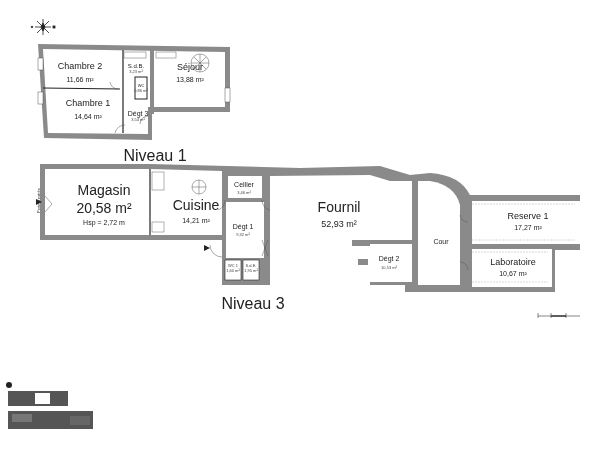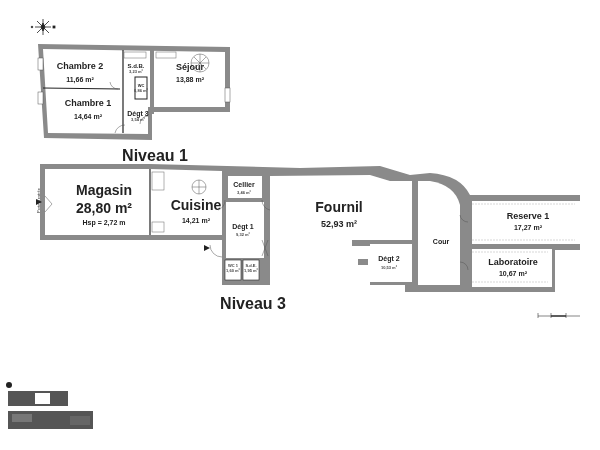--- a/index.html
+++ b/index.html
@@ -1,18 +1,18 @@
 <!DOCTYPE html>
 <html><head>
 <meta charset="utf-8">
 <style>
   html, body { margin: 0; padding: 0; background: #ffffff; }
   body { width: 600px; height: 450px; position: relative; overflow: hidden; font-family: "Liberation Sans", sans-serif; color: #222; }
   #plan { position: absolute; left: 0; top: 0; }
-  .lbl { position: absolute; white-space: nowrap; text-align: center; transform: translate(-50%, -50%); color: #222; font-weight: bold; }
+  .lbl { position: absolute; white-space: nowrap; text-align: center; transform: translate(-50%, -50%); color: #222; }
   .room-name { font-size: 9px; }
   .room-name.lg { font-size: 14px; }
   .room-area { font-size: 7px; }
   .room-area.sm { font-size: 4px; color: #444; }
   .room-name.sm { font-size: 6px; }
   .level { font-size: 16px; }
   .porte { position: absolute; left: 26px; top: 198px; font-size: 4px; transform: rotate(-90deg); transform-origin: center; white-space: nowrap; color: #333; }
 </style>
 </head>
 <body>
@@ -153,21 +153,21 @@
   <div class="room-name sm" style="font-size:7px;">Dégt 3</div>
   <div class="room-area sm">3,54 m²</div>
 </div>
 <div class="lbl" style="left:190px;top:72px;">
   <div class="room-name">Séjour</div>
   <div class="room-area" style="margin-top:4px;">13,88 m²</div>
 </div>
 
 <div class="lbl" style="left:104px;top:204px;">
   <div class="room-name lg">Magasin</div>
-  <div class="room-name lg" style="margin-top:2px;">28,80 m²</div>
+  <div class="room-name lg" style="margin-top:2px;">20,58 m²</div>
   <div class="room-area" style="margin-top:3px;">Hsp = 2,72 m</div>
 </div>
 <div class="lbl" style="left:196px;top:210px;">
   <div class="room-name lg">Cuisine</div>
   <div class="room-area" style="margin-top:4px;">14,21 m²</div>
 </div>
 <div class="lbl" style="left:244px;top:188px;">
   <div class="room-name sm" style="font-size:7px;">Cellier</div>
   <div class="room-area sm" style="margin-top:2px;">3,46 m²</div>
 </div>

